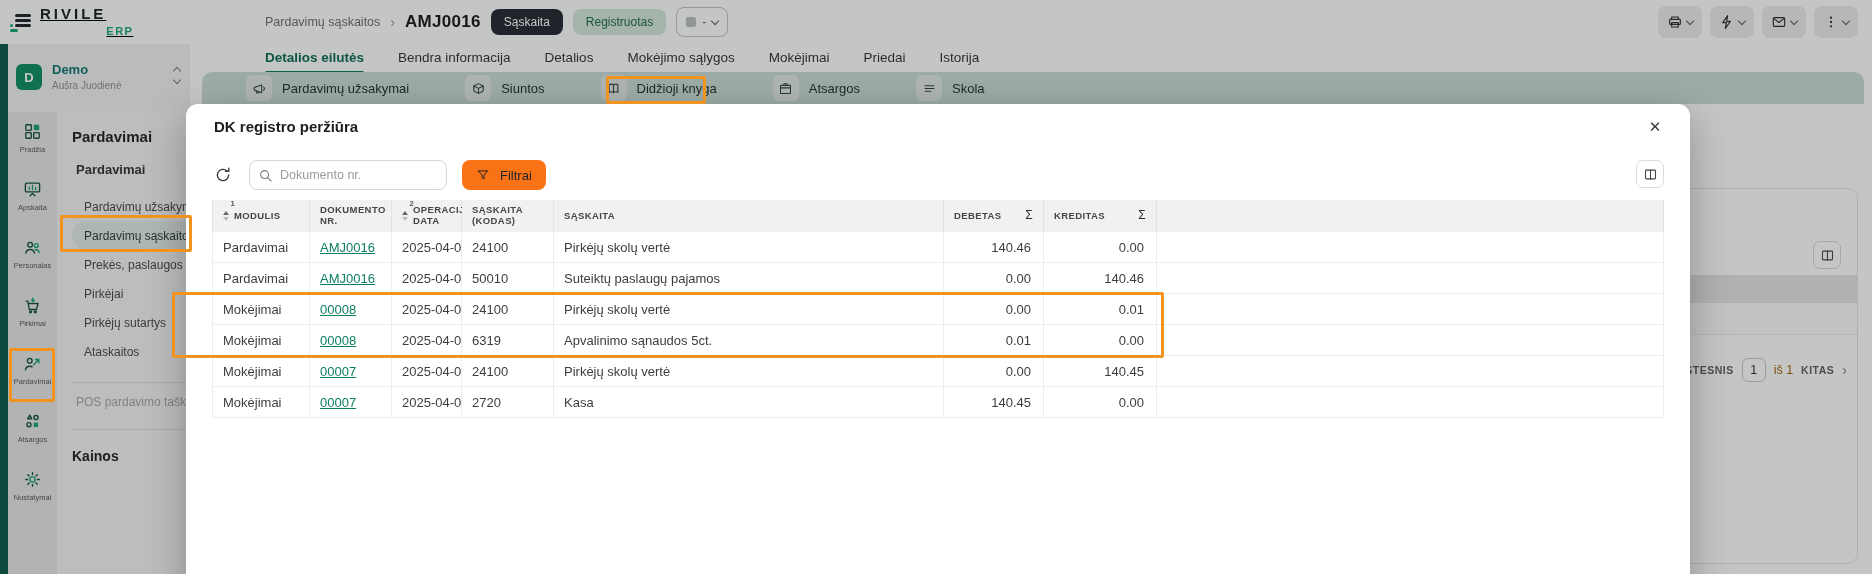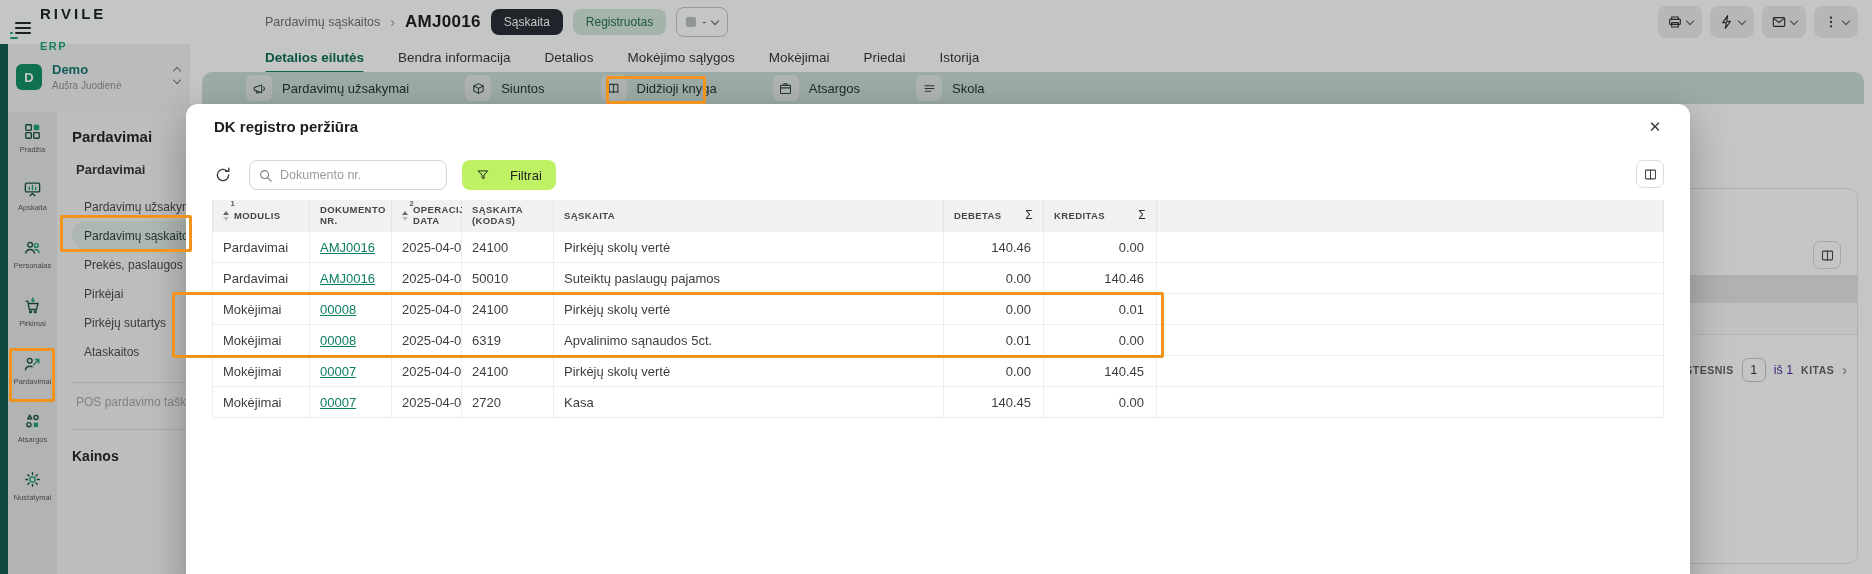--- a/index.html
+++ b/index.html
@@ -9,21 +9,21 @@
   
   .topbar{position:absolute;left:0;top:0;width:1872px;height:44px;background:#fff;z-index:1;}
   .logo{position:absolute;left:10px;top:6px;display:flex;gap:8px;align-items:center;}
   .burger{position:relative;width:22px;height:22px;margin-top:3px;}
   .burger i{position:absolute;display:block;height:2.6px;border-radius:2px;background:#20242a;}
   .burger i:nth-child(1){left:5px;top:2px;width:16px;}
   .burger i:nth-child(2){left:5px;top:7px;width:16px;}
   .burger i:nth-child(3){left:5px;top:12px;width:16px;}
   .burger i.g1{left:0;top:12px;width:3px;background:#18a470;}
   .burger i.g2{left:0;top:17px;width:8px;background:#18a470;}
-  .brandtext{display:flex;flex-direction:column;line-height:1;}
+  .brandtext{display:flex;flex-direction:row;line-height:1;text-decoration:underline;}
   .brandname{font-size:15px;font-weight:800;letter-spacing:3px;color:#15211e;}
   .brandsub{font-size:11px;font-weight:700;letter-spacing:1.5px;color:#18a470;margin-top:20px;}
   .crumbs{position:absolute;left:265px;top:0;height:44px;display:flex;align-items:center;gap:10px;}
   .crumb{font-size:12.5px;color:#6e6e6e;white-space:nowrap;}
   .crumb-sep{font-size:14px;color:#9a9a9a;}
   .doc-id{font-size:17px;font-weight:700;color:#171717;letter-spacing:.3px;}
   .badge-dark{background:#232830;color:#fff;font-size:12px;padding:6px 13px;border-radius:8px;}
   .badge-green{background:#d6e9dc;color:#1e6b4f;font-size:12px;padding:6px 13px;border-radius:8px;}
   .status-dd{display:flex;align-items:center;gap:6px;border:1px solid #c3c3c3;border-radius:8px;height:30px;padding:0 9px;}
   .swatch{width:10px;height:10px;border-radius:2px;background:#b9c1bd;}
@@ -68,35 +68,35 @@
   .sp-head2{font-size:14px;font-weight:700;color:#222;height:20px;margin-top:18px;}
 
   
   .under-card{position:absolute;left:1200px;right:14px;top:188px;bottom:10px;background:#fff;border:1px solid #e3e3e3;border-radius:10px;}
   .under-colbtn{position:absolute;right:16px;top:52px;width:28px;height:28px;border:1px solid #d7d7d7;border-radius:7px;background:#fff;display:flex;align-items:center;justify-content:center;color:#444;}
   .under-head{position:absolute;left:0;right:0;top:86px;height:28px;background:#e4e4e4;}
   .under-row{position:absolute;left:0;right:0;top:114px;height:32px;background:#fbfbfb;border-bottom:1px solid #ececec;}
   .under-pag{position:absolute;right:10px;top:166px;height:30px;display:flex;align-items:center;gap:8px;}
   .pag-prev,.pag-next{font-size:10.5px;font-weight:700;color:#5f5f5f;letter-spacing:.5px;white-space:nowrap;}
   .pag-box{width:24px;height:24px;background:#fff;border:1px solid #c9c9c9;border-radius:6px;display:flex;align-items:center;justify-content:center;font-size:12.5px;color:#333;}
-  .pag-of{font-size:12.5px;color:#4c1d95;white-space:nowrap;}
+  .pag-of{font-size:12.5px;color:#a16207;white-space:nowrap;}
   .pag-arrow{font-size:14px;color:#777;}
 
   
   .scrim{position:absolute;inset:0;background:rgba(20,24,23,.25);z-index:50;}
   .modal{position:absolute;left:186px;top:104px;width:1504px;height:500px;background:#fff;border-radius:12px;box-shadow:0 12px 40px rgba(0,0,0,.28);z-index:60;}
   .m-title{position:absolute;left:28px;top:14px;font-size:15px;font-weight:700;color:#1d1d1d;}
   .m-close{position:absolute;right:22px;top:10px;width:26px;height:26px;display:flex;align-items:center;justify-content:center;font-size:15px;color:#3a3a3a;cursor:pointer;}
   .m-controls{position:absolute;left:26px;top:56px;display:flex;align-items:center;gap:15px;}
   .m-refresh{width:22px;height:22px;color:#333;display:flex;align-items:center;justify-content:center;}
   .m-search{position:relative;width:198px;height:30px;border:1px solid #d6d6d6;border-radius:8px;background:#fff;}
   .m-search svg{position:absolute;left:8px;top:7px;color:#7a7a7a;}
   .m-search input{border:0;outline:0;background:transparent;width:100%;height:100%;padding-left:30px;font-size:12.5px;color:#333;}
   .m-search input::placeholder{color:#9b9b9b;}
-  .m-filter{height:30px;background:#bef264;border-radius:8px;display:flex;align-items:center;gap:20px;padding:0 14px;font-size:13px;color:#222;}
+  .m-filter{height:30px;background:#f97316;border-radius:8px;display:flex;align-items:center;gap:10px;padding:0 14px;font-size:13px;color:#222;}
   .m-colbtn{position:absolute;right:26px;top:56px;width:28px;height:28px;border:1px solid #dcdcdc;border-radius:7px;background:#fff;display:flex;align-items:center;justify-content:center;color:#444;}
 
   
   .tbl{position:absolute;left:26px;right:26px;top:96px;}
   .trow{display:grid;grid-template-columns:98px 82px 70px 92px 390px 100px 113px 1fr;}
   .th{background:#f1f1f1;height:32px;display:flex;align-items:center;padding:0 10px;font-size:9.5px;font-weight:700;letter-spacing:.4px;color:#464646;border-right:1px solid #e4e4e4;text-transform:uppercase;line-height:1.15;}
   .th:first-child{border-left:1px solid #e4e4e4;}
   .th .sigma{margin-left:auto;font-size:12px;font-weight:400;color:#2f2f2f;}
   .th.num{justify-content:flex-start;}
   .sort{display:inline-flex;flex-direction:column;margin-right:5px;line-height:0;position:relative;}

